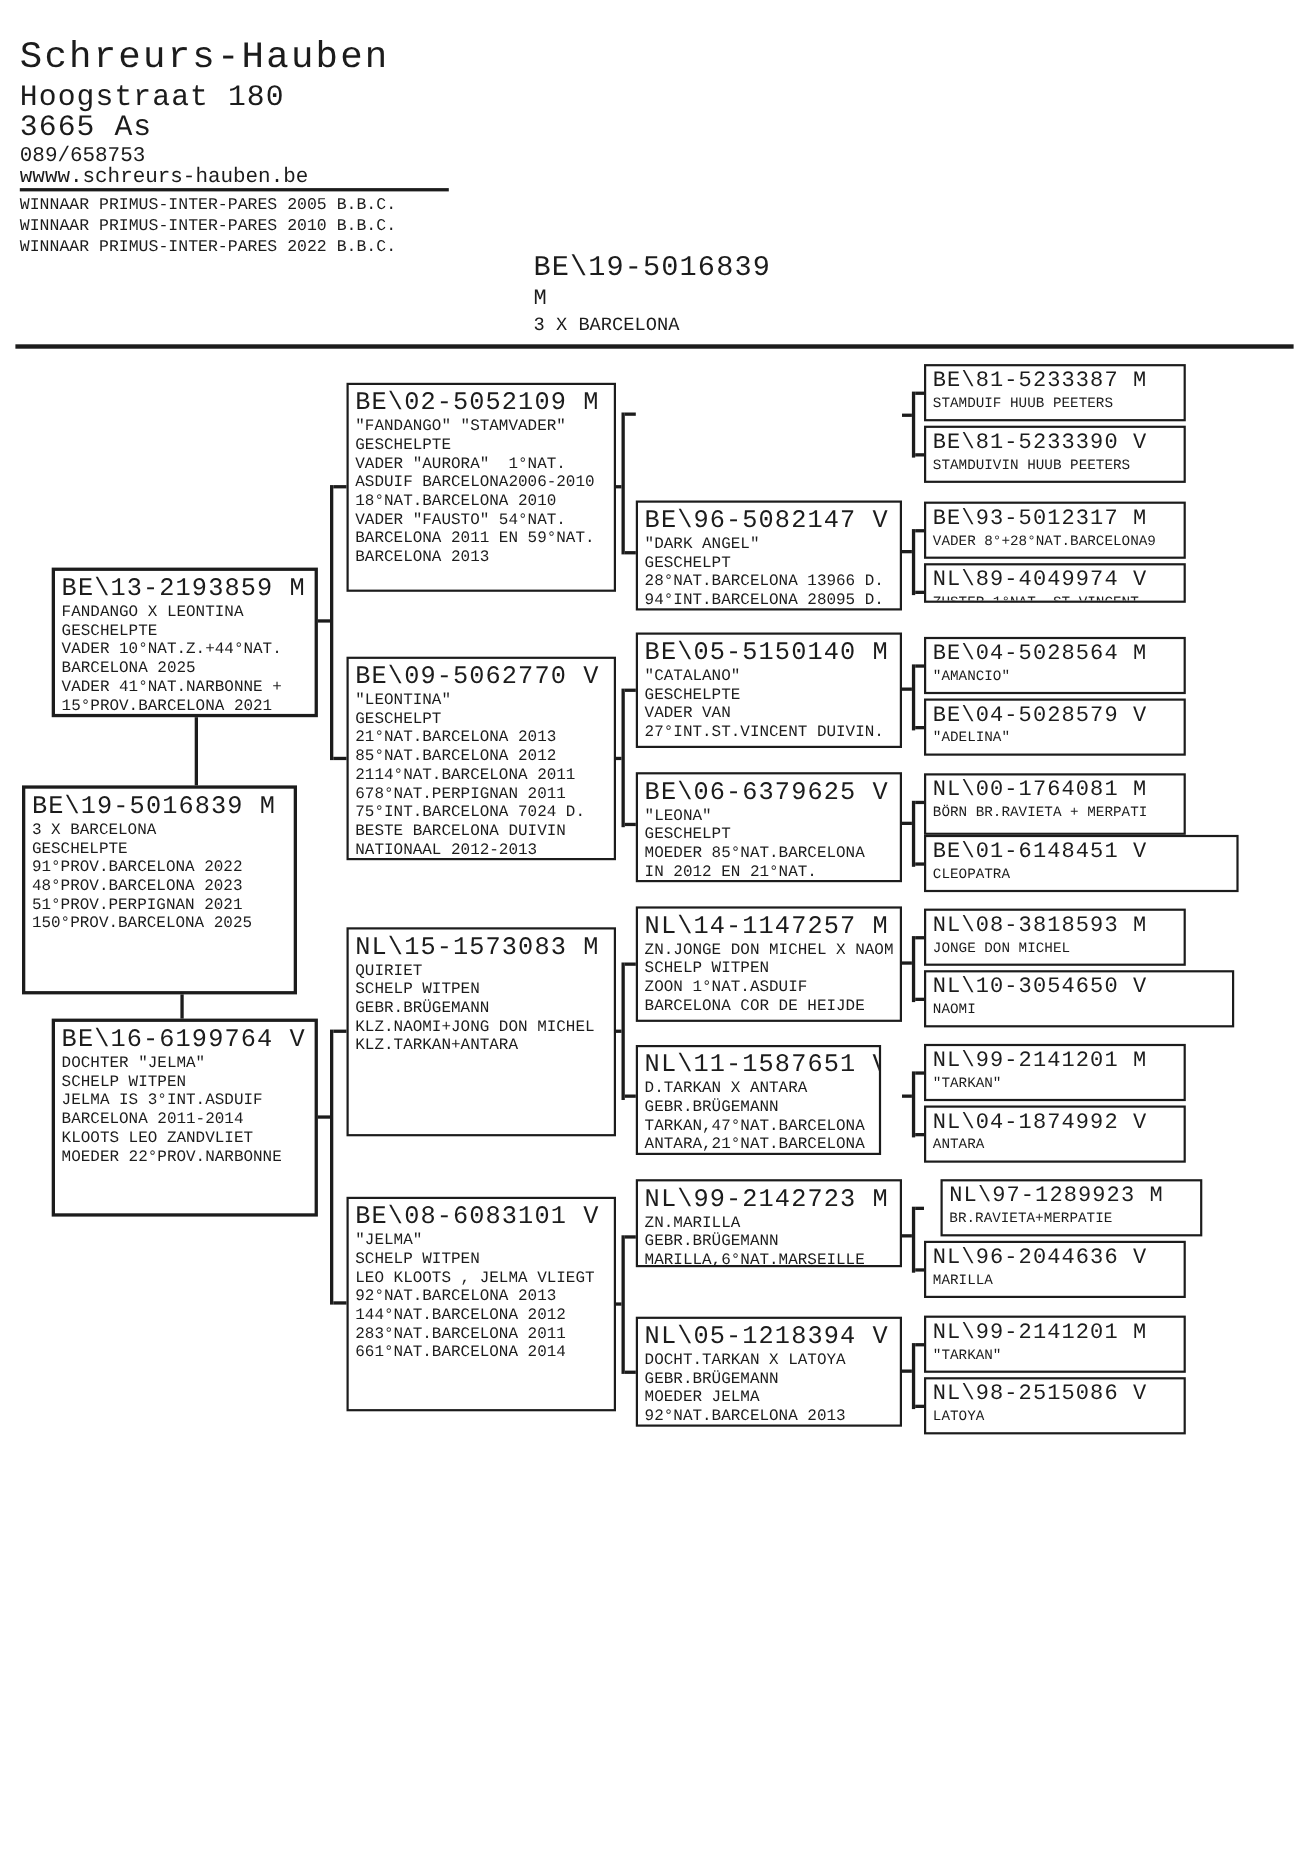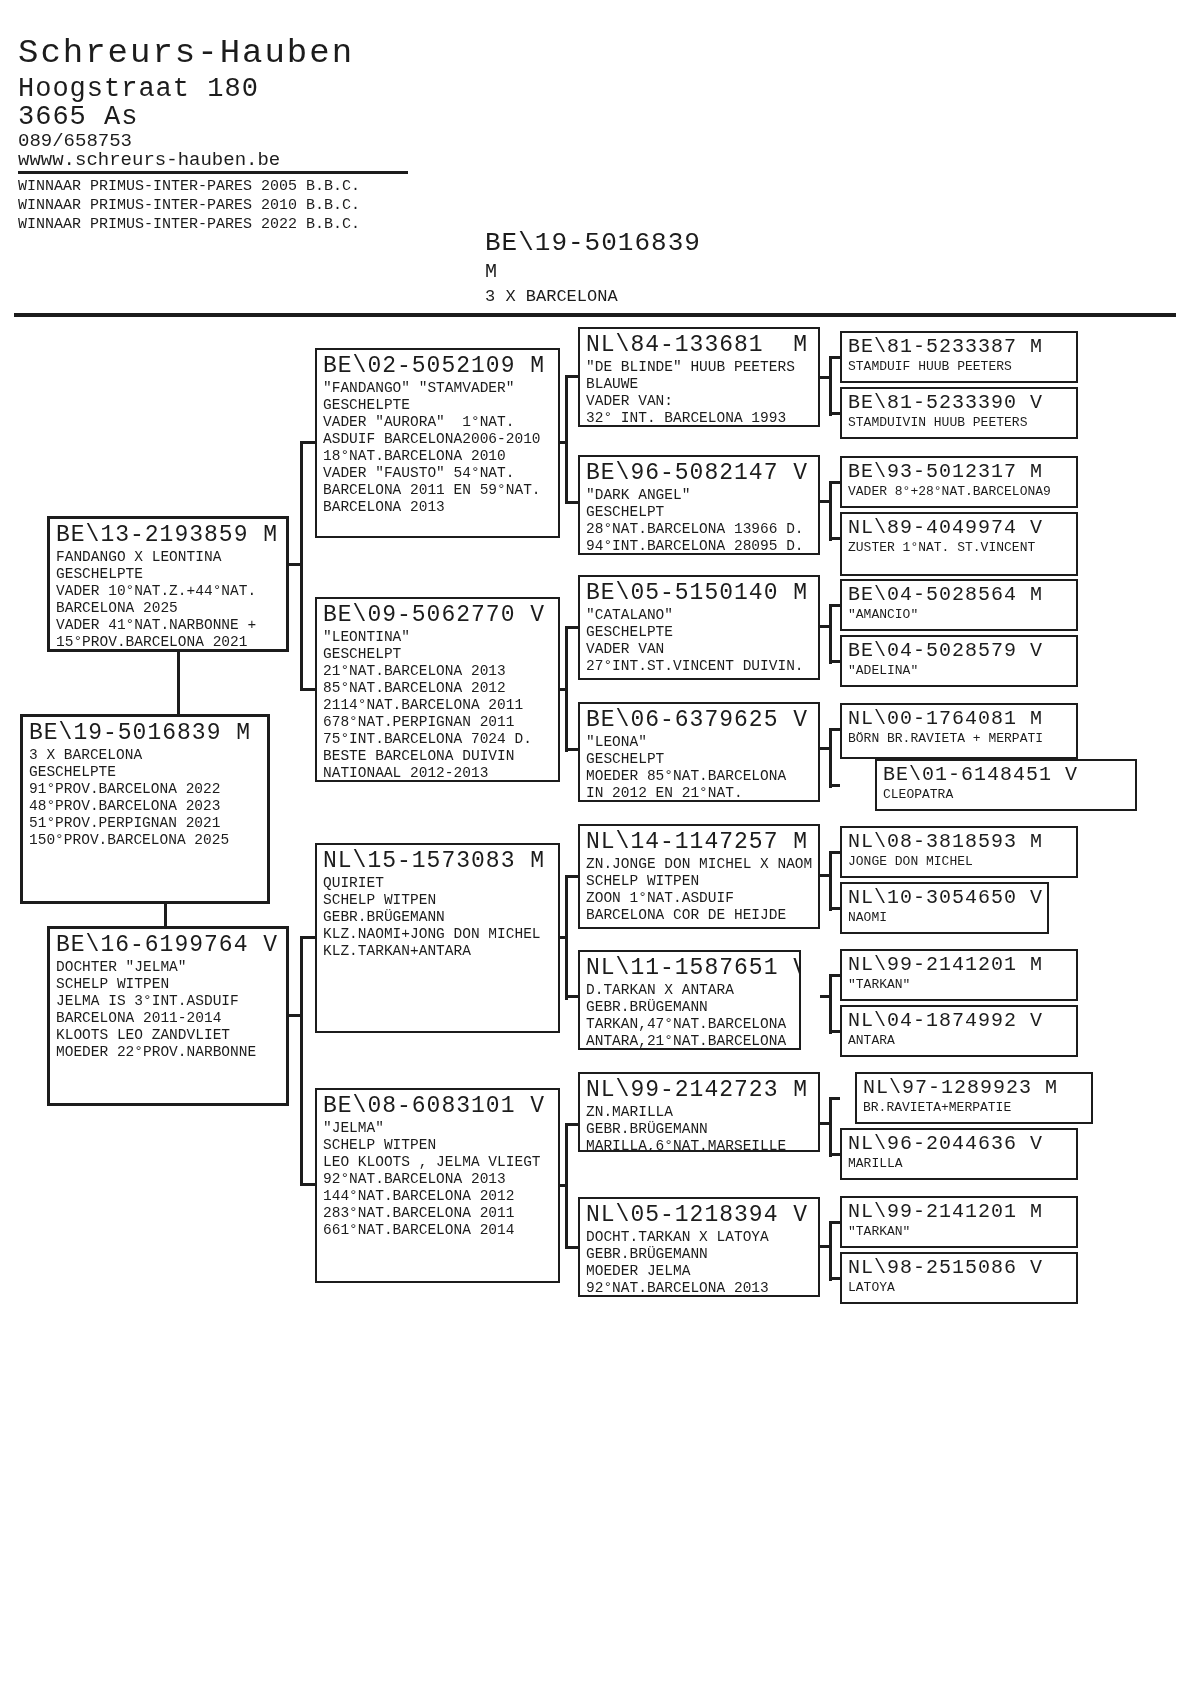--- a/index.html
+++ b/index.html
@@ -112,27 +112,20 @@
     <div class="pbox" style="left: 315px; top: 1088px; width: 245px; height: 195px;">
       <div class="ring">BE\08-6083101 V</div>
       <div class="bline">"JELMA"</div>
       <div class="bline">SCHELP WITPEN</div>
       <div class="bline">LEO KLOOTS , JELMA VLIEGT</div>
       <div class="bline">92°NAT.BARCELONA 2013</div>
       <div class="bline">144°NAT.BARCELONA 2012</div>
       <div class="bline">283°NAT.BARCELONA 2011</div>
       <div class="bline">661°NAT.BARCELONA 2014</div>
     </div>
-    <div class="pbox" style="left: 578px; top: 327px; width: 242px; height: 100px;">
-      <div class="ring">NL\84-133681  M</div>
-      <div class="bline">"DE BLINDE" HUUB PEETERS</div>
-      <div class="bline">BLAUWE</div>
-      <div class="bline">VADER VAN:</div>
-      <div class="bline">32° INT. BARCELONA 1993</div>
-    </div>
     <div class="pbox" style="left: 578px; top: 455px; width: 242px; height: 100px;">
       <div class="ring">BE\96-5082147 V</div>
       <div class="bline">"DARK ANGEL"</div>
       <div class="bline">GESCHELPT</div>
       <div class="bline">28°NAT.BARCELONA 13966 D.</div>
       <div class="bline">94°INT.BARCELONA 28095 D.</div>
     </div>
     <div class="pbox" style="left: 578px; top: 575px; width: 242px; height: 105px;">
       <div class="ring">BE\05-5150140 M</div>
       <div class="bline">"CATALANO"</div>
@@ -180,45 +173,45 @@
       <div class="bline">STAMDUIF HUUB PEETERS</div>
     </div>
     <div class="pbox g4" style="left: 840px; top: 387px; width: 238px; height: 52px;">
       <div class="ring">BE\81-5233390 V</div>
       <div class="bline">STAMDUIVIN HUUB PEETERS</div>
     </div>
     <div class="pbox g4" style="left: 840px; top: 456px; width: 238px; height: 52px;">
       <div class="ring">BE\93-5012317 M</div>
       <div class="bline">VADER 8°+28°NAT.BARCELONA9</div>
     </div>
-    <div class="pbox g4" style="left: 840px; top: 512px; width: 238px; height: 64px;">
+    <div class="pbox g4" style="left: 840px; top: 512px; width: 238px; height: 36px;">
       <div class="ring">NL\89-4049974 V</div>
       <div class="bline">ZUSTER 1°NAT. ST.VINCENT</div>
     </div>
     <div class="pbox g4" style="left: 840px; top: 579px; width: 238px; height: 52px;">
       <div class="ring">BE\04-5028564 M</div>
       <div class="bline">"AMANCIO"</div>
     </div>
     <div class="pbox g4" style="left: 840px; top: 635px; width: 238px; height: 52px;">
       <div class="ring">BE\04-5028579 V</div>
       <div class="bline">"ADELINA"</div>
     </div>
     <div class="pbox g4" style="left: 840px; top: 703px; width: 238px; height: 56px;">
       <div class="ring">NL\00-1764081 M</div>
       <div class="bline">BÖRN BR.RAVIETA + MERPATI</div>
     </div>
-    <div class="pbox g4" style="left: 840px; top: 759px; width: 262px; height: 52px; margin-left: 35px;">
+    <div class="pbox g4" style="left: 840px; top: 759px; width: 286px; height: 52px;">
       <div class="ring">BE\01-6148451 V</div>
       <div class="bline">CLEOPATRA</div>
     </div>
     <div class="pbox g4" style="left: 840px; top: 826px; width: 238px; height: 52px;">
       <div class="ring">NL\08-3818593 M</div>
       <div class="bline">JONGE DON MICHEL</div>
     </div>
-    <div class="pbox g4" style="left: 840px; top: 882px; width: 209px; height: 52px;">
+    <div class="pbox g4" style="left: 840px; top: 882px; width: 282px; height: 52px;">
       <div class="ring">NL\10-3054650 V</div>
       <div class="bline">NAOMI</div>
     </div>
     <div class="pbox g4" style="left: 840px; top: 949px; width: 238px; height: 52px;">
       <div class="ring">NL\99-2141201 M</div>
       <div class="bline">"TARKAN"</div>
     </div>
     <div class="pbox g4" style="left: 840px; top: 1005px; width: 238px; height: 52px;">
       <div class="ring">NL\04-1874992 V</div>
       <div class="bline">ANTARA</div>

